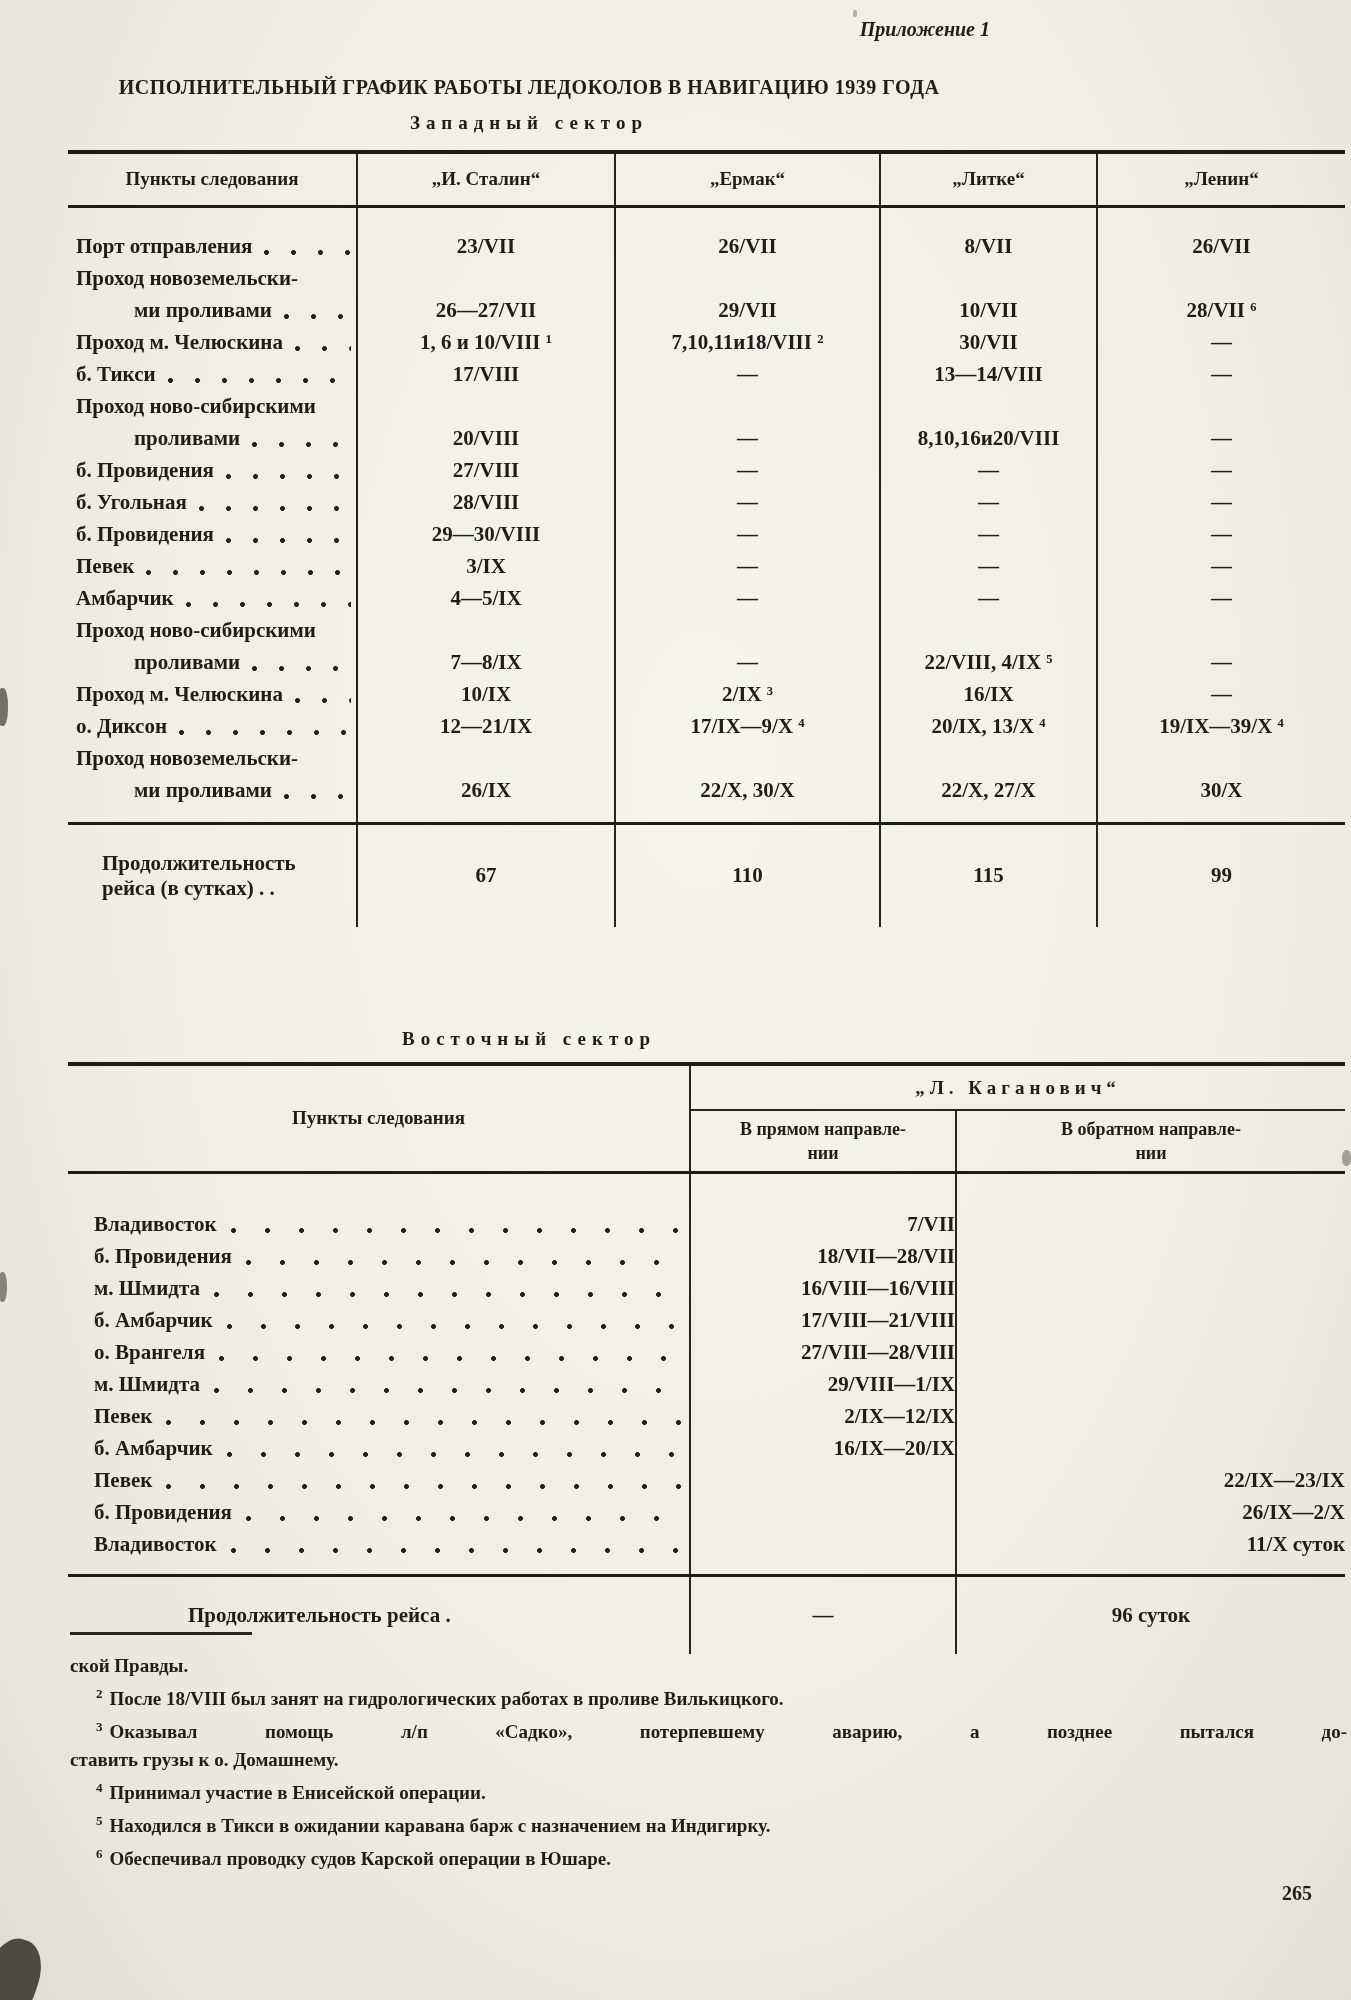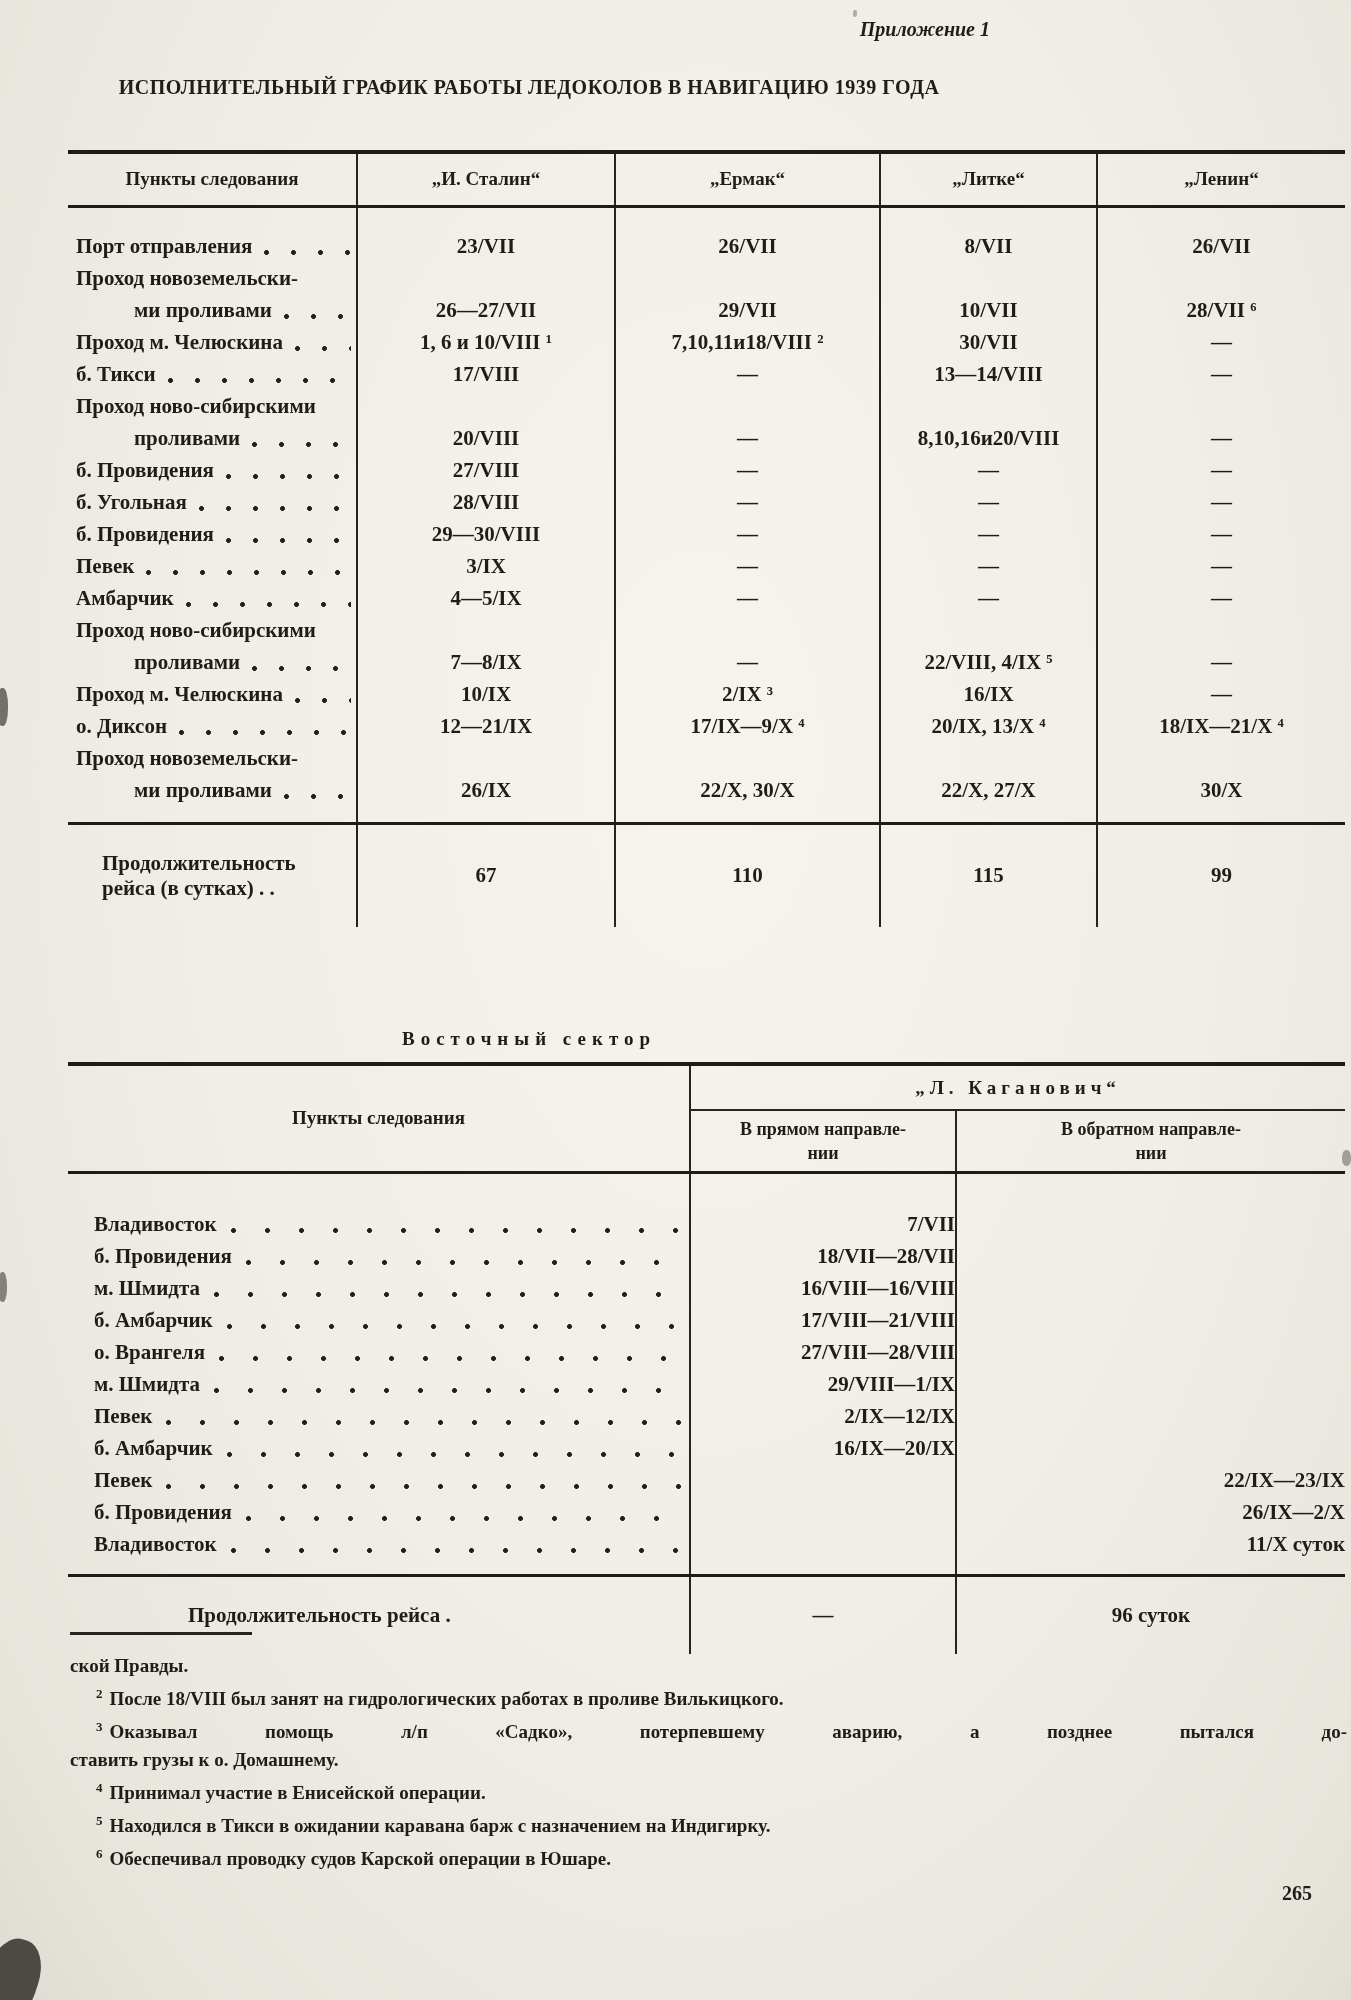--- a/index.html
+++ b/index.html
@@ -105,20 +105,21 @@
   <div class="smudge sm1"></div>
   <div class="smudge sm2"></div>
   <div class="smudge sm3"></div>
   <div class="smudge sm4"></div>
   <div class="smudge sm5"></div>
 
   <div class="annotation">Приложение 1</div>
 
   <div class="doc-title">ИСПОЛНИТЕЛЬНЫЙ ГРАФИК РАБОТЫ ЛЕДОКОЛОВ В НАВИГАЦИЮ 1939 ГОДА</div>
 
+  <div class="sector-title sector-west">Западный сектор</div>
 
   <div class="tbl-wrap west-wrap">
     <table class="west">
       <colgroup>
         <col style="width:289px">
           <col style="width:258px">
           <col style="width:265px">
           <col style="width:217px">
           <col style="width:248px">
       </colgroup>
@@ -288,21 +289,21 @@
           <tr>
             <td class="lbl vr">
               <div class="lbl-line">
                 <span class="lbl-text">о. Диксон</span>
                 <span class="leader"></span>
               </div>
             </td>
             <td class="val vr">12—21/IX</td>
             <td class="val vr">17/IX—9/X ⁴</td>
             <td class="val vr">20/IX, 13/X ⁴</td>
-            <td class="val">18/IX—21/X ⁴</td>
+            <td class="val">19/IX—39/X ⁴</td>
           </tr>
           <tr>
             <td class="lbl vr">
               <div class="lbl-line">
                 <span class="lbl-text">Проход новоземельски-</span>
               </div>
               <div class="lbl-line cont">
                 <span class="lbl-text">ми проливами</span>
                 <span class="leader"></span>
               </div>

